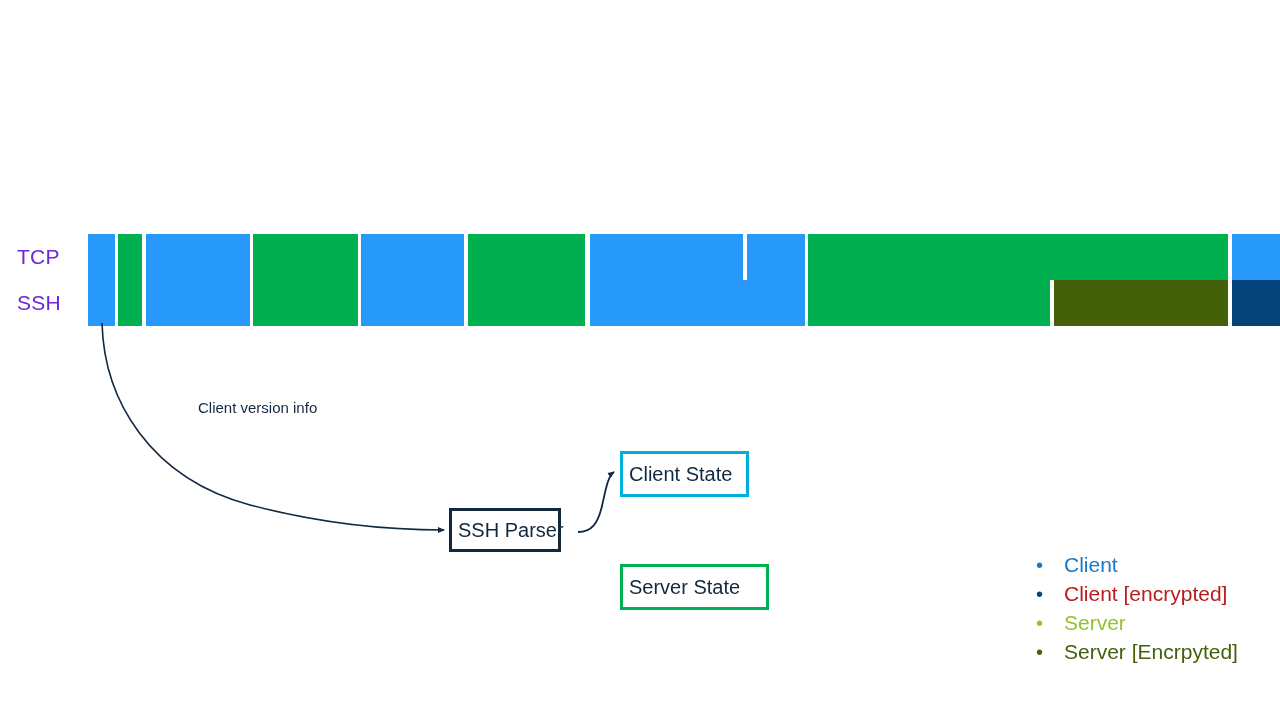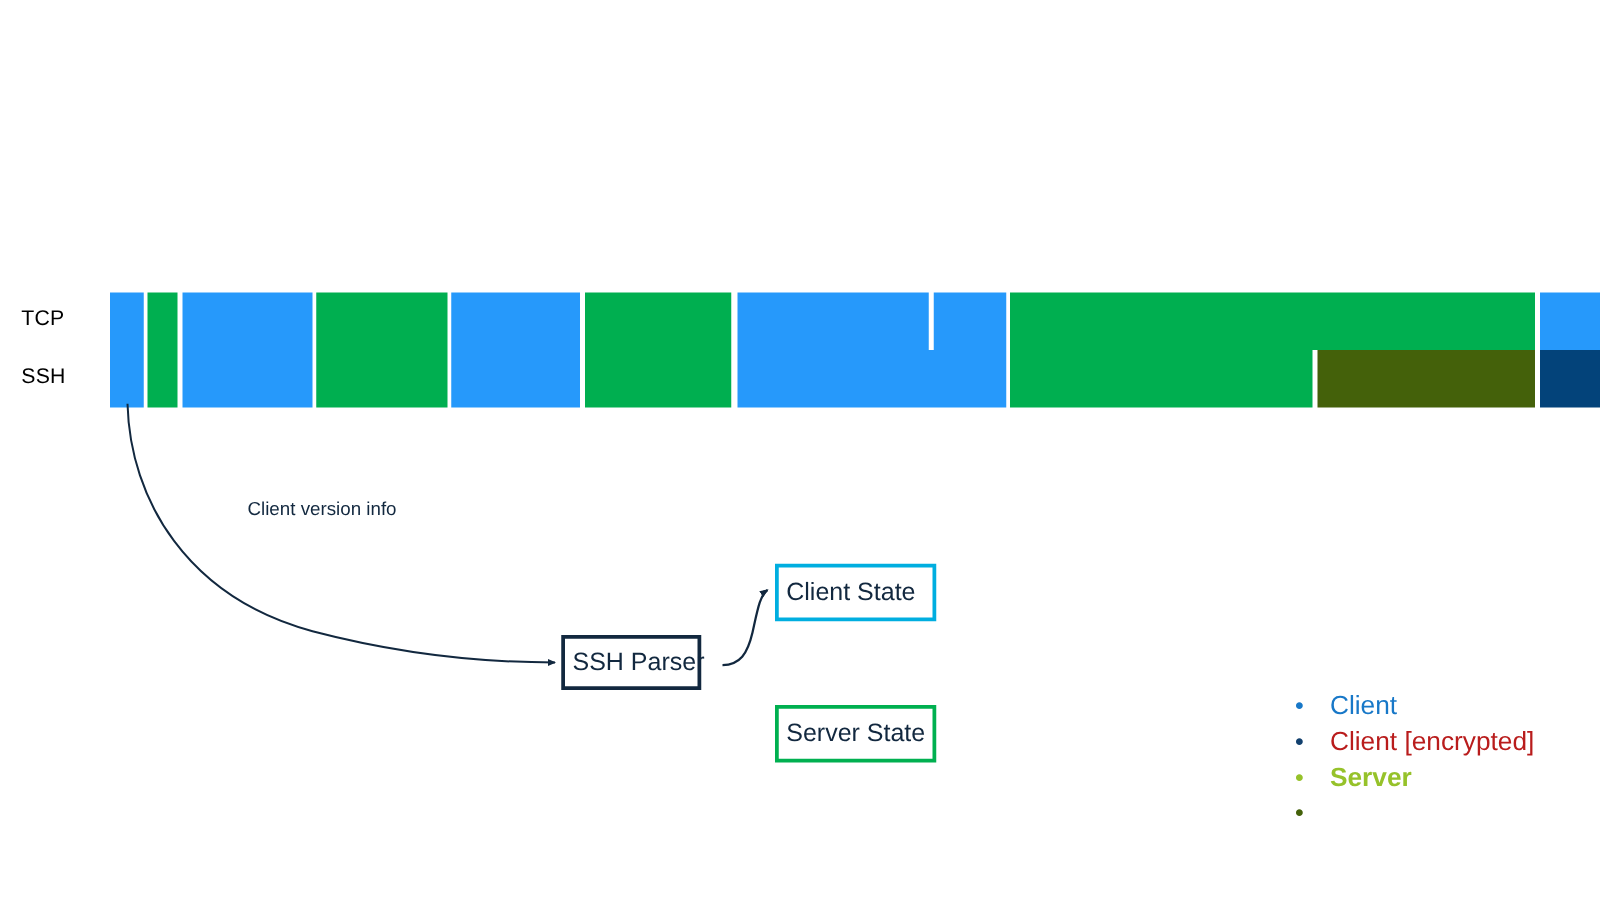--- a/index.html
+++ b/index.html
@@ -12,22 +12,22 @@
     height: 720px;
     position: relative;
     overflow: hidden;
     font-family: "Liberation Sans", sans-serif;
     color: #12283F;
   }
 
   
   .row-label {
     position: absolute;
-    font-size: 17px;
-    color: #000000;
+    font-size: 21px;
+    color: #6d28d9;
     letter-spacing: 0.2px;
     white-space: nowrap;
   }
   #tcp-label { left: 17px; top: 245px; }
   #ssh-label { left: 17px; top: 291px; }
 
   
   .strip {
     position: absolute;
     height: 46px;
@@ -59,21 +59,21 @@
     width: 112px; height: 44px;
     border: 3px solid #12283F;
   }
   #client-state-box {
     left: 620px; top: 451px;
     width: 129px; height: 46px;
     border: 3px solid #d946ef;
   }
   #server-state-box {
     left: 620px; top: 564px;
-    width: 129px; height: 46px;
+    width: 149px; height: 46px;
     border: 3px solid #00B050;
   }
 
   
   #client-version-label {
     position: absolute;
     left: 198px; top: 399px;
     font-size: 15px;
     color: #12283F;
     white-space: nowrap;
@@ -169,18 +169,19 @@
     <div class="legend-row">
       <span class="legend-bullet" style="color: rgb(24, 120, 200);">•</span>
       <span class="legend-text" style="color: rgb(24, 120, 200);">Client</span>
     </div>
     <div class="legend-row">
       <span class="legend-bullet" style="color: rgb(18, 64, 110);">•</span>
       <span class="legend-text" style="color: #b91c1c;">Client [encrypted]</span>
     </div>
     <div class="legend-row">
       <span class="legend-bullet" style="color: rgb(150, 194, 42);">•</span>
-      <span class="legend-text" style="color: rgb(150, 194, 42); font-weight: bold;">Server</span>
+      <span class="legend-text" style="color: rgb(150, 194, 42);">Server</span>
     </div>
     <div class="legend-row">
       <span class="legend-bullet" style="color: rgb(68, 97, 10);">•</span>
+      <span class="legend-text" style="color: rgb(68, 97, 10);">Server [Encrpyted]</span>
     </div>
   </div>
 
 </body></html>

